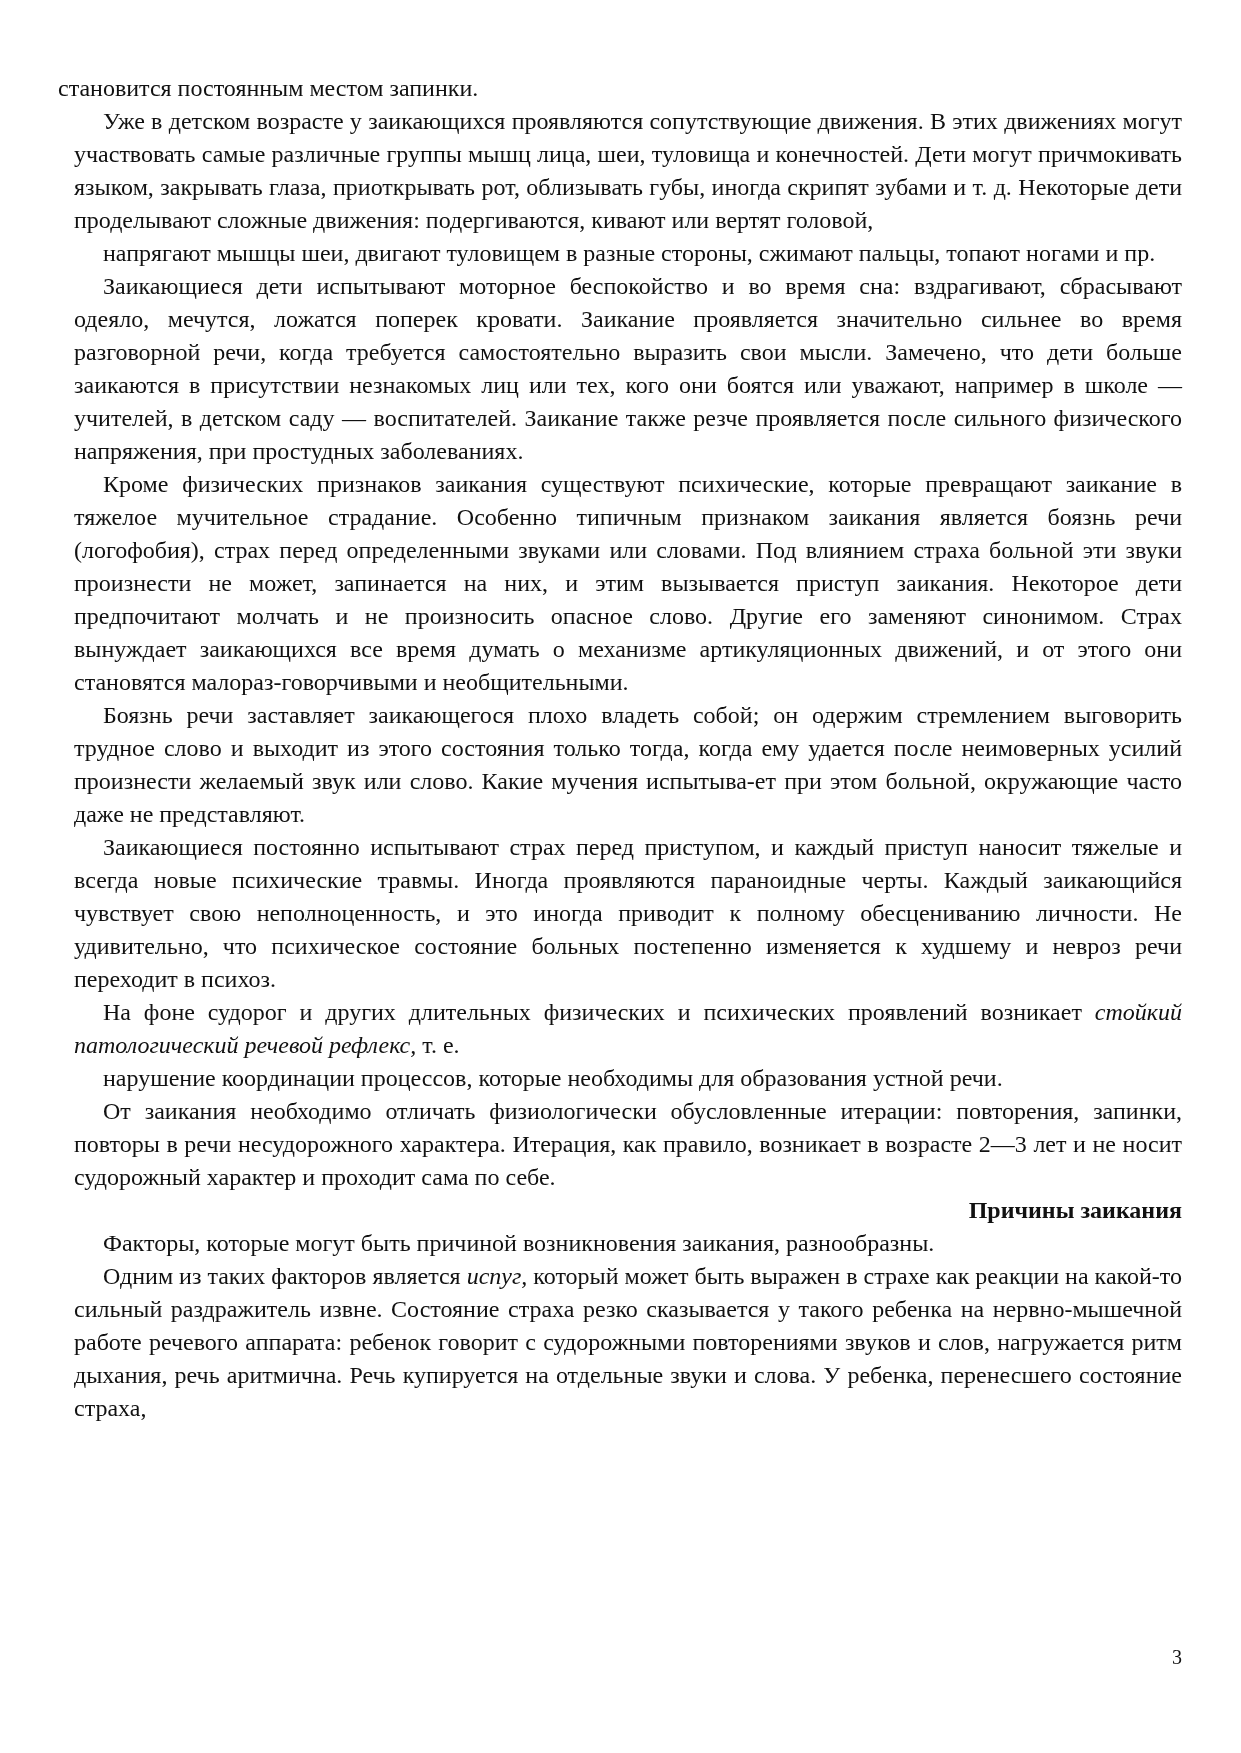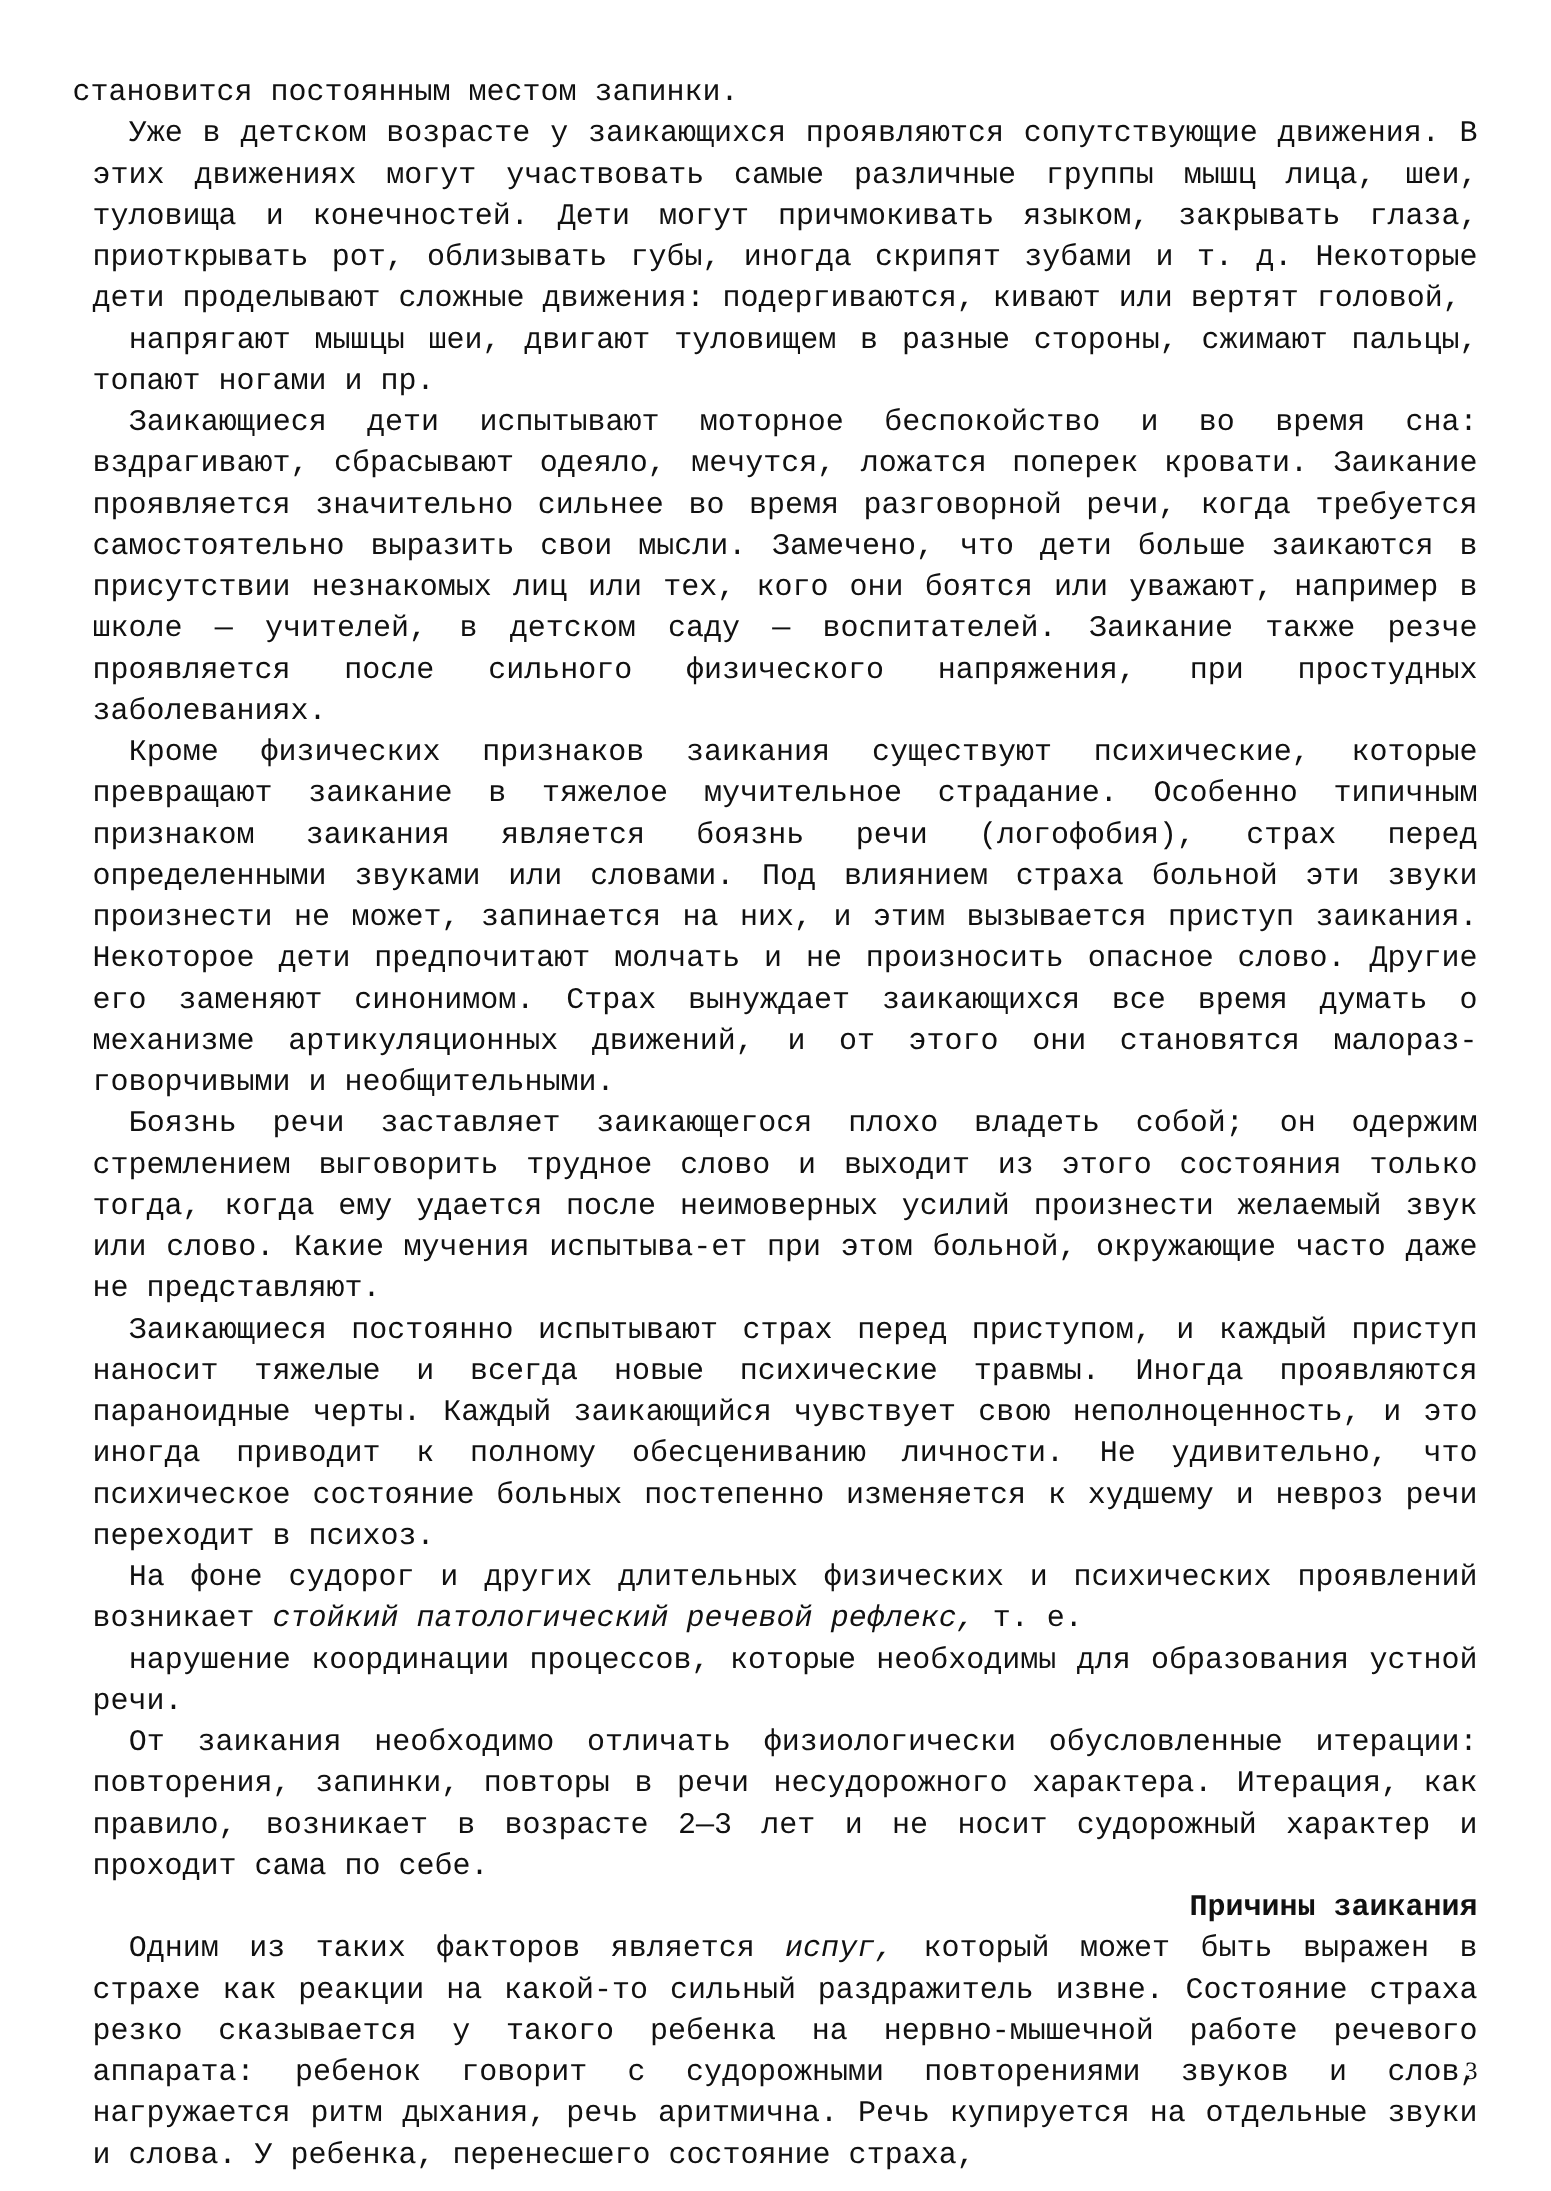--- a/index.html
+++ b/index.html
@@ -1,19 +1,19 @@
 <!DOCTYPE html>
 <html><head>
 <meta charset="utf-8">
 <style>
   html, body { margin:0; padding:0; background:#ffffff; }
   body { width:1241px; height:1753px; position:relative; overflow:hidden; }
   .page {
-    position:absolute; left:58px; top:58px; width:1124px;
-    font-family:Liberation Mono, monospace;
+    position:absolute; left:58px; top:72px; width:1124px;
+    font-family:Liberation Serif, serif;
     font-size:24px; line-height:33px; color:#111111;
     text-align:justify;
   }
   .page p { margin:0; }
   .page p.indent { text-indent:29px;margin-left:16px; }
   .heading {
     font-weight:bold; text-align:right; margin:54px 0 20px 0;
   }
   em { font-style:italic; }
   .pagenum {
@@ -34,18 +34,19 @@
   <p class="indent">Боязнь речи заставляет заикающегося плохо владеть собой; он одержим стремлением выговорить трудное слово и выходит из этого состояния только тогда, когда ему удается после неимоверных усилий произнести желаемый звук или слово. Какие мучения испытыва-ет при этом больной, окружающие часто даже не представляют.</p>
   <p class="indent">Заикающиеся постоянно испытывают страх перед приступом, и каждый приступ наносит тяжелые и всегда новые психические травмы. Иногда проявляются параноидные черты. Каждый заикающийся чувствует свою неполноценность, и это иногда приводит к полному обесцениванию личности. Не удивительно, что психическое состояние больных постепенно изменяется к худшему и невроз речи переходит в психоз.</p>
   <p class="indent">
     <span>На фоне судорог и других длительных физических и психических проявлений возникает </span><em>стойкий патологический речевой рефлекс,</em><span> т. е.</span>
   </p>
   <p class="indent">нарушение координации процессов, которые необходимы для образования устной речи.</p>
   <p class="indent">От заикания необходимо отличать физиологически обусловленные итерации: повторения, запинки, повторы в речи несудорожного характера. Итерация, как правило, возникает в возрасте 2—3 лет и не носит судорожный характер и проходит сама по себе.</p>
 
   <p class="heading">Причины заикания</p>
 
+  <p class="indent">Факторы, которые могут быть причиной возникновения заикания, разнообразны.</p>
   <p class="indent">
     <span>Одним из таких факторов является </span><em>испуг,</em><span> который может быть выражен в страхе как реакции на какой-то сильный раздражитель извне. Состояние страха резко сказывается у такого ребенка на нервно-мышечной работе речевого аппарата: ребенок говорит с судорожными повторениями звуков и слов, нагружается ритм дыхания, речь аритмична. Речь купируется на отдельные звуки и слова. У ребенка, перенесшего состояние страха,</span>
   </p>
 </div>
 
 <div class="pagenum">3</div>
 
 </body></html>

